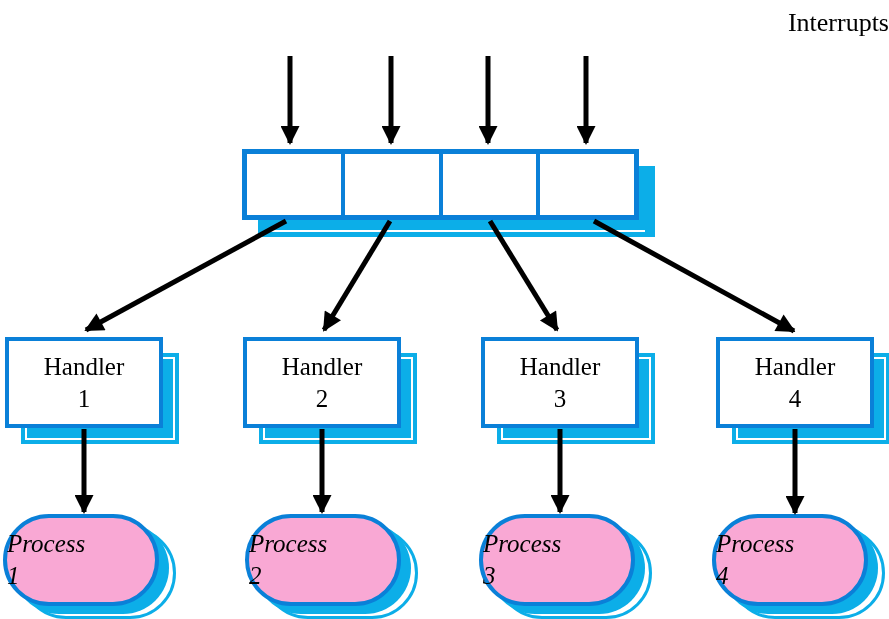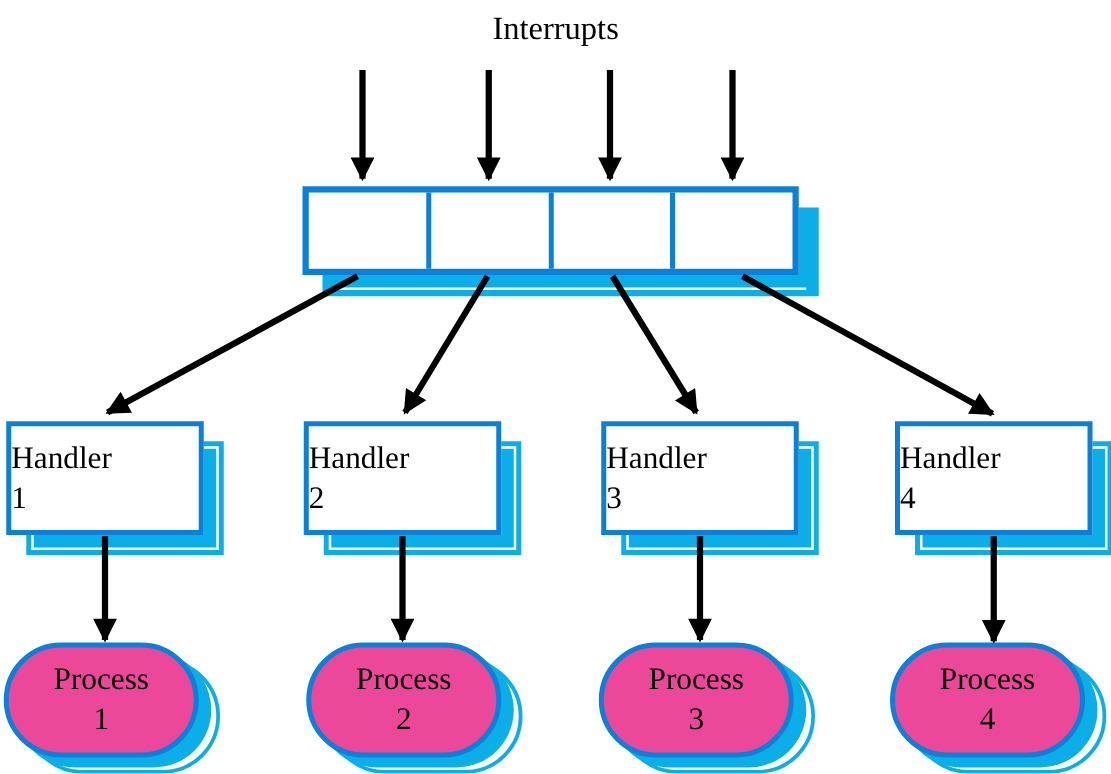--- a/index.html
+++ b/index.html
@@ -11,48 +11,48 @@
   }
   *{margin:0;padding:0;box-sizing:border-box;}
   html,body{background:var(--bg);}
   .stage{
     position:relative;width:889px;height:619px;background:var(--bg);
     overflow:hidden;font-family:"Liberation Serif",serif;color:var(--text);
   }
   .txt{font-size:25px;line-height:32px;}
 
   
-  .title{position:absolute;top:8px;left:0;width:889px;text-align:center;font-size:26px;}
+  .title{position:absolute;top:8px;left:0;width:889px;text-align:right;font-size:26px;}
 
   
   .vlabel{position:absolute;left:78px;top:150px;width:152px;text-align:center;font-size:25px;line-height:32px;}
 
   
   .vector{position:absolute;left:242px;top:149px;width:397px;height:71px;}
   .v-shadow{position:absolute;left:16px;top:17px;width:100%;height:100%;background:var(--cyan);}
   .v-shadow::after{content:"";position:absolute;left:12px;right:10px;bottom:5px;height:2px;background:#fff;}
   .v-face{position:absolute;inset:0;background:#fff;border:5px solid var(--azure);display:flex;}
   .v-cell{flex:1;}
   .v-cell + .v-cell{border-left:4px solid var(--azure);}
 
   
   .handler{position:absolute;top:337px;width:158px;height:91px;}
   .h-shadow{position:absolute;left:16px;top:16px;width:100%;height:100%;background:var(--cyan);}
   .h-shadow::after{content:"";position:absolute;inset:4px;border:2px solid #fff;}
   .h-face{position:absolute;inset:0;background:#fff;border:4px solid var(--azure);
-    display:flex;flex-direction:column;align-items:flex-start;justify-content:center;}
+    display:flex;flex-direction:column;align-items:center;justify-content:center;}
 
   
   .process{position:absolute;top:514px;width:156px;height:92px;}
   .p-shadow2{position:absolute;left:17px;top:13px;width:100%;height:100%;
     border:3px solid var(--cyan);border-radius:46px;}
   .p-shadow1{position:absolute;left:10px;top:8px;width:100%;height:100%;
     background:var(--cyan);border-radius:46px;}
-  .p-face{position:absolute;inset:0;background:#ec4899;border:4px solid var(--azure);border-radius:46px;
-    display:flex;flex-direction:column;align-items:center;justify-content:center;}
+  .p-face{position:absolute;inset:0;background:#f9a8d4;border:4px solid var(--azure);border-radius:46px;
+    display:flex;flex-direction:column;align-items:flex-start;justify-content:center;font-style:italic;}
 
   
   .arrows{position:absolute;inset:0;z-index:5;pointer-events:none;}
   .al{stroke:var(--arrow-color);stroke-width:5;fill:none;}
 </style>
 </head>
 <body>
 
 <div class="stage">
 

